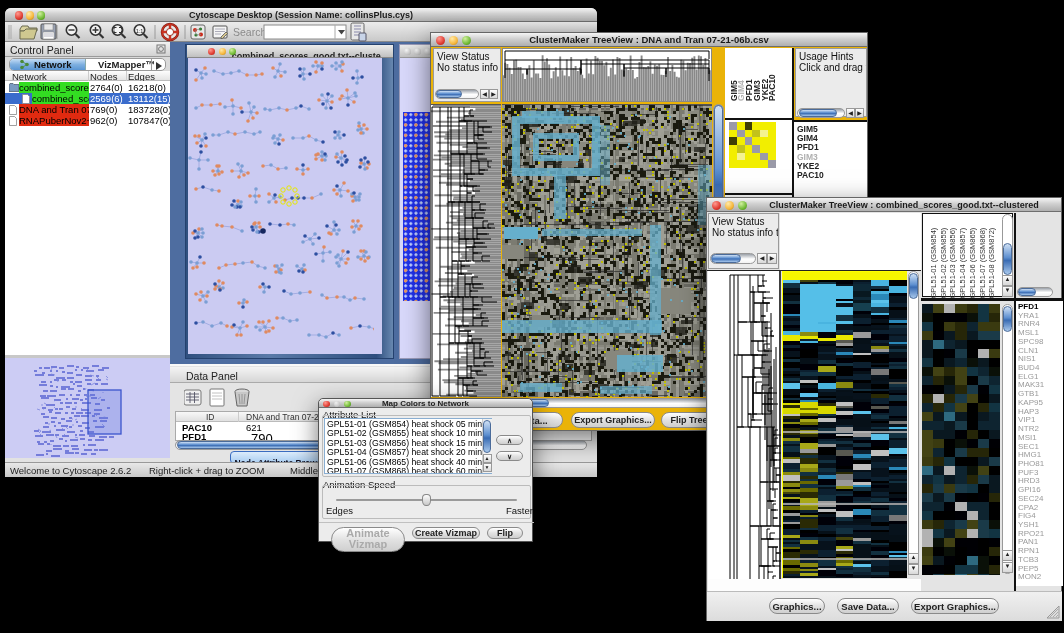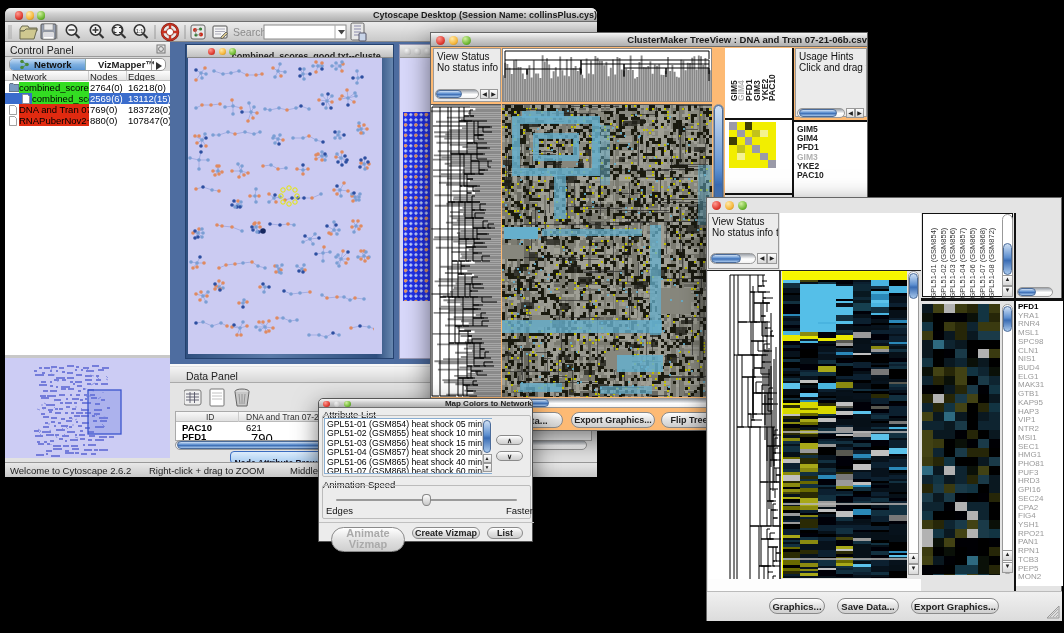--- a/index.html
+++ b/index.html
@@ -1,17 +1,17 @@
 <!DOCTYPE html>
 <html><head><meta charset="utf-8"><style>
 *{margin:0;padding:0;box-sizing:border-box}
 body{width:1064px;height:633px;background:#000;font-family:"Liberation Sans",sans-serif;overflow:hidden;position:relative}
 .abs{position:absolute}
 .win{position:absolute;box-shadow:0 8px 24px rgba(0,0,0,0.55)}
-.titlebar{position:absolute;left:0;top:0;right:0;background:linear-gradient(#f5f5f5,#d0d0d0 45%,#b2b2b2 95%);border-bottom:1px solid #6e6e6e;display:flex;align-items:center;justify-content:flex-end}
+.titlebar{position:absolute;left:0;top:0;right:0;background:linear-gradient(#f5f5f5,#d0d0d0 45%,#b2b2b2 95%);border-bottom:1px solid #6e6e6e;display:flex;align-items:center;justify-content:center}
 .lt{position:absolute;border-radius:50%}
 .cap{position:absolute;background:linear-gradient(#fff,#e2e2e2 50%,#cfcfcf);border:1px solid #8a8a8a;border-radius:999px;text-align:center;font-weight:bold;color:#222}
 .vsbox{position:absolute;background:#ebebeb;border:1px solid #9a9a9a;font-size:10px;color:#111;line-height:11px;padding:2px 0 0 3px;white-space:nowrap;overflow:hidden}
 .sbtrack{position:absolute;background:linear-gradient(#9aa0a8,#fff 55%,#f2f2f2);border:1px solid #999;border-radius:999px}
 .sbthumb{position:absolute;background:linear-gradient(#cfe0f4,#5d8fd0 45%,#3a6cb4 55%,#a8c8ec);border:1px solid #4a6b9a;border-radius:999px}
 .sbbtn{position:absolute;background:linear-gradient(#fdfdfd,#d8d8d8);border:1px solid #999;font-size:6px;color:#222;text-align:center}
 </style></head><body>
 <div class="win" style="left:5px;top:8px;width:592px;height:469px;background:#d6d6d6;border-radius:6px 6px 0 0">
     <div class="titlebar" style="height:14px;border-radius:6px 6px 0 0">
       <span style="font-size:9px;font-weight:bold;color:#1a1a1a">Cytoscape Desktop (Session Name: collinsPlus.cys)</span>
@@ -134,21 +134,21 @@
         <div class="abs" style="left:4px;top:24px"><svg width="8" height="10">
             <path d="M0.5 0.5h5l2 2v7h-7z" fill="#fff" stroke="#888" stroke-width="0.8"></path>
           </svg></div>
         <div class="abs" style="left:14px;top:23px;width:70px;height:11px;background:#e02a10;overflow:hidden;white-space:nowrap;color:#000">DNA and Tran 07</div>
         <span class="abs" style="left:85px;top:23px;color:#000">769(0)</span>
         <span class="abs" style="left:123px;top:23px;color:#000">183728(0)</span>
         <div class="abs" style="left:4px;top:35px"><svg width="8" height="10">
             <path d="M0.5 0.5h5l2 2v7h-7z" fill="#fff" stroke="#888" stroke-width="0.8"></path>
           </svg></div>
         <div class="abs" style="left:14px;top:34px;width:70px;height:11px;background:#e02a10;overflow:hidden;white-space:nowrap;color:#000">RNAPuberNov2+!</div>
-        <span class="abs" style="left:85px;top:34px;color:#000">880(0)</span>
+        <span class="abs" style="left:85px;top:34px;color:#000">962(0)</span>
         <span class="abs" style="left:123px;top:34px;color:#000">107847(0)</span>
       </div>
       <div class="abs" style="left:0;top:313px;width:165px;height:103px;border-top:3px solid #c8c8c8;background:#ccccf4">
         <svg width="160" height="100" style="position:absolute;left:4;top:6">
           <path d="M30 4h3M35 4h6M42 3h6M50 4h5M58 2h7M67 3h3M74 4h6M83 2h7M93 4h7M25 7h3M33 9h3M41 7h2M47 7h2M53 8h3M58 9h6M66 6h2M72 6h2M77 7h8M89 6h6M26 11h9M39 11h6M47 14h9M58 14h7M67 11h6M76 12h7M87 12h3M32 18h5M41 18h2M45 16h5M53 16h4M61 18h3M66 18h7M76 16h7M87 16h5M30 21h8M41 22h3M47 23h2M52 23h9M64 20h2M68 22h5M78 20h4M86 20h3M92 20h7M34 27h5M41 27h7M52 25h5M59 25h6M69 27h3M74 25h2M79 26h6M31 32h6M38 32h9M50 31h6M61 31h2M67 31h4M75 31h3M81 31h5M32 34h8M45 36h7M57 35h2M63 35h7M71 36h3M76 35h2M82 34h6M92 36h4M37 41h9M51 39h3M56 39h7M65 39h3M73 39h9M86 40h5M33 44h4M39 46h5M46 45h3M50 45h4M57 43h4M63 45h4M72 46h8M85 46h8M98 44h3M32 50h4M40 48h3M46 49h6M56 49h3M62 49h3M67 49h7M76 49h6M85 50h6M34 53h6M42 54h6M52 55h4M60 54h3M65 52h6M72 52h8M83 52h3M90 54h9M36 59h3M42 58h4M49 59h3M57 57h6M67 58h2M73 59h7M84 57h4M91 57h7M34 63h6M45 62h2M52 62h7M60 63h3M69 62h4M76 64h5M86 63h9M25 67h5M33 68h9M47 66h9M58 68h8M71 67h3M79 68h6M26 72h8M37 71h8M46 71h4M53 72h7M66 71h2M70 71h6M80 72h6M90 73h8M100 73h5M28 78h3M35 78h3M41 77h4M50 75h4M56 77h2M61 76h8M71 75h5M79 76h4M86 76h9M29 80h6M38 80h3M44 82h8M54 82h6M62 82h7M74 81h2M79 81h8M37 87h6M44 85h9M56 87h4M63 85h7M75 86h8M85 86h4M90 86h9M27 91h8M37 90h2M42 92h9M56 89h9M66 89h4M72 90h6M82 90h5" stroke="#3b49c8" stroke-width="1.4" fill="none" opacity="0.8"></path>
           <path d="M42 80l0 1M39 68l3 -2M64 60l-0 2M77 31l1 2M63 55l1 -0M35 39l2 1M34 45l1 0M39 60l2 0M99 54l-4 -1M81 11l4 1M86 19l-4 2M67 42l0 2M56 70l-3 3M81 31l-0 2M53 64l3 3M47 72l1 2M33 40l-0 2M62 8l-2 2M95 53l-3 2M94 29l-0 -1M32 67l-3 -2M97 12l2 2M47 36l-2 1M102 68l-0 0M59 65l-2 -2M81 26l4 1M42 6l1 -2M66 56l2 -1M69 74l-3 -1M89 35l3 -2M34 35l-0 -1M45 43l3 3M76 26l1 -2M33 72l-2 -2M90 15l-2 -2M96 63l-3 -3M97 15l2 1M73 45l-1 -1M77 17l-0 -1M56 81l1 1M77 4l2 2M85 49l3 3M49 18l-1 -3M46 11l-4 -1M28 45l3 1M32 67l-2 2" stroke="#7a84dd" stroke-width="1" fill="none" opacity="0.8"></path>
           <rect x="79" y="26" width="33" height="44" fill="rgba(90,110,220,0.28)" stroke="#3b55cc" stroke-width="1.3"></rect>
         </svg>
       </div>
     </div>
@@ -609,21 +609,21 @@
       <div class="sbtrack" style="left:5px;top:74px;width:412px;height:10px"></div>
       <div class="sbthumb" style="left:7px;top:75px;width:355px;height:8px"></div>
       <div class="abs" style="left:60px;top:85px;width:96px;height:13px;background:linear-gradient(#dcecfc,#a8ccf0);border:1.5px solid #3a6cc0;border-radius:4px;text-align:center;white-space:nowrap;overflow:hidden"><span style="font-size:8.5px;font-weight:bold;color:#112;line-height:12px">Node Attribute Brows</span></div>
     </div>
     <div class="abs" style="left:0;top:454px;width:592px;height:15px;background:linear-gradient(#e8e8e8,#c8c8c8);border-top:1px solid #999;font-size:9.5px;color:#222">
       <span style="position:absolute;left:5px;top:2px">Welcome to Cytoscape 2.6.2</span>
       <span style="position:absolute;left:144px;top:2px">Right-click + drag  to  ZOOM</span>
       <span style="position:absolute;left:285px;top:2px">Middle-click + drag to PAN</span>
     </div>
   </div>
-<div class="win" style="left:430px;top:32px;width:438px;height:399px;background:#fdba74;border:1px solid #666">
+<div class="win" style="left:430px;top:32px;width:438px;height:399px;background:#eab308;border:1px solid #666">
     <div class="titlebar" style="height:14px">
       <span style="font-size:9.5px;font-weight:bold;color:#1a1a1a">ClusterMaker TreeView : DNA and Tran 07-21-06b.csv</span>
     </div>
     <div class="lt" style="left:5px;top:2.5px;width:9px;height:9px;background:radial-gradient(circle at 35% 30%,#ff9a90,#e03c32 60%,#9a1f16)"></div>
     <div class="lt" style="left:18px;top:2.5px;width:9px;height:9px;background:radial-gradient(circle at 35% 30%,#ffe9a8,#f6b73c 60%,#b07812)"></div>
     <div class="lt" style="left:31px;top:2.5px;width:9px;height:9px;background:radial-gradient(circle at 35% 30%,#d2f0a0,#71ba36 60%,#3d7a12)"></div>
     <div class="vsbox" style="left:2px;top:15px;width:68px;height:54px">View Status<br>No status info f</div>
     <div class="sbtrack" style="left:4px;top:56px;width:44px;height:10px"></div>
     <div class="sbthumb" style="left:5px;top:57px;width:26px;height:8px"></div>
     <div class="sbbtn" style="left:49px;top:56px;width:9px;height:10px">◀</div>
@@ -899,20 +899,23 @@
     <div class="abs" style="left:363px;top:87px;width:73px;height:2px;background:#111"></div>
     <div class="abs" style="left:363px;top:89px;width:73px;height:275px;background:#fff;font-size:8.5px;font-weight:bold;line-height:9.2px;padding:3px 0 0 3px;color:#222">GIM5<br>GIM4<br>PFD1<br><span style="color:#b0b0b0">GIM3</span><br>YKE2<br>PAC10</div>
     <div class="sbtrack" style="left:72px;top:365px;width:209px;height:10px"></div>
     <div class="sbthumb" style="left:74px;top:366px;width:44px;height:8px"></div>
     <div class="cap" style="left:2px;top:379px;width:42px;height:16px;font-size:9.5px;line-height:15px">Set</div>
     <div class="cap" style="left:48px;top:379px;width:84px;height:16px;font-size:9.5px;line-height:15px">Save Data...</div>
     <div class="cap" style="left:140px;top:379px;width:84px;height:16px;font-size:9px;line-height:15px">Export Graphics...</div>
     <div class="cap" style="left:230px;top:379px;width:86px;height:16px;font-size:9px;line-height:15px">Flip Tree Nodes</div>
   </div>
 <div class="win" style="left:706px;top:197px;width:356px;height:424px;background:#e4e4e4;border:1px solid #666">
+    <div class="titlebar" style="height:14px;padding-left:40px">
+      <span style="font-size:9px;font-weight:bold;color:#1a1a1a;white-space:nowrap">ClusterMaker TreeView : combined_scores_good.txt--clustered</span>
+    </div>
     <div class="lt" style="left:5px;top:2.5px;width:9px;height:9px;background:radial-gradient(circle at 35% 30%,#ff9a90,#e03c32 60%,#9a1f16)"></div>
     <div class="lt" style="left:18px;top:2.5px;width:9px;height:9px;background:radial-gradient(circle at 35% 30%,#ffe9a8,#f6b73c 60%,#b07812)"></div>
     <div class="lt" style="left:31px;top:2.5px;width:9px;height:9px;background:radial-gradient(circle at 35% 30%,#d2f0a0,#71ba36 60%,#3d7a12)"></div>
     <div class="vsbox" style="left:1px;top:15px;width:71px;height:56px">View Status<br>No status info t</div>
     <div class="sbtrack" style="left:3px;top:55px;width:46px;height:11px"></div>
     <div class="sbthumb" style="left:4px;top:56px;width:30px;height:9px"></div>
     <div class="sbbtn" style="left:50px;top:55px;width:10px;height:11px">◀</div>
     <div class="sbbtn" style="left:60px;top:55px;width:10px;height:11px">▶</div>
     <div class="abs" style="left:73px;top:15px;width:141px;height:57px;background:#fff"></div>
     <div class="abs" style="left:1px;top:73px;width:73px;height:320px;overflow:hidden">
@@ -1845,13 +1848,13 @@
     <div class="cap" style="left:177px;top:52px;width:27px;height:10px;font-size:7px;line-height:9px">∨</div>
     <span style="position:absolute;left:4px;top:80px;font-size:9.5px;color:#111">Animation Speed</span>
     <div class="abs" style="left:3px;top:86px;width:209px;height:34px;border:1px solid #bbb;border-radius:2px"></div>
     <div class="abs" style="left:17px;top:100px;width:181px;height:2px;background:#9a9a9a;border-radius:1px"></div>
     <div class="abs" style="left:103px;top:95px;width:9px;height:12px;background:linear-gradient(#fdfdfd,#c8c8c8);border:1px solid #888;border-radius:4px 4px 45% 45%"></div>
     <span style="position:absolute;left:7px;top:106px;font-size:9.5px;color:#111">Edges</span>
     <span style="position:absolute;left:187px;top:106px;font-size:9.5px;color:#111">Faster</span>
     <div class="abs" style="left:0px;top:123px;width:215px;height:1px;background:#c0c0c0"></div>
     <div class="cap" style="left:12px;top:128px;width:74px;height:25px;font-size:11px;line-height:11px;color:#aaa">Animate Vizmap</div>
     <div class="cap" style="left:93px;top:128px;width:68px;height:12px;font-size:9px;line-height:11px">Create Vizmap</div>
-    <div class="cap" style="left:168px;top:128px;width:36px;height:12px;font-size:9px;line-height:11px">List</div>
+    <div class="cap" style="left:168px;top:128px;width:36px;height:12px;font-size:9px;line-height:11px">Flip</div>
   </div>
 </body></html>

